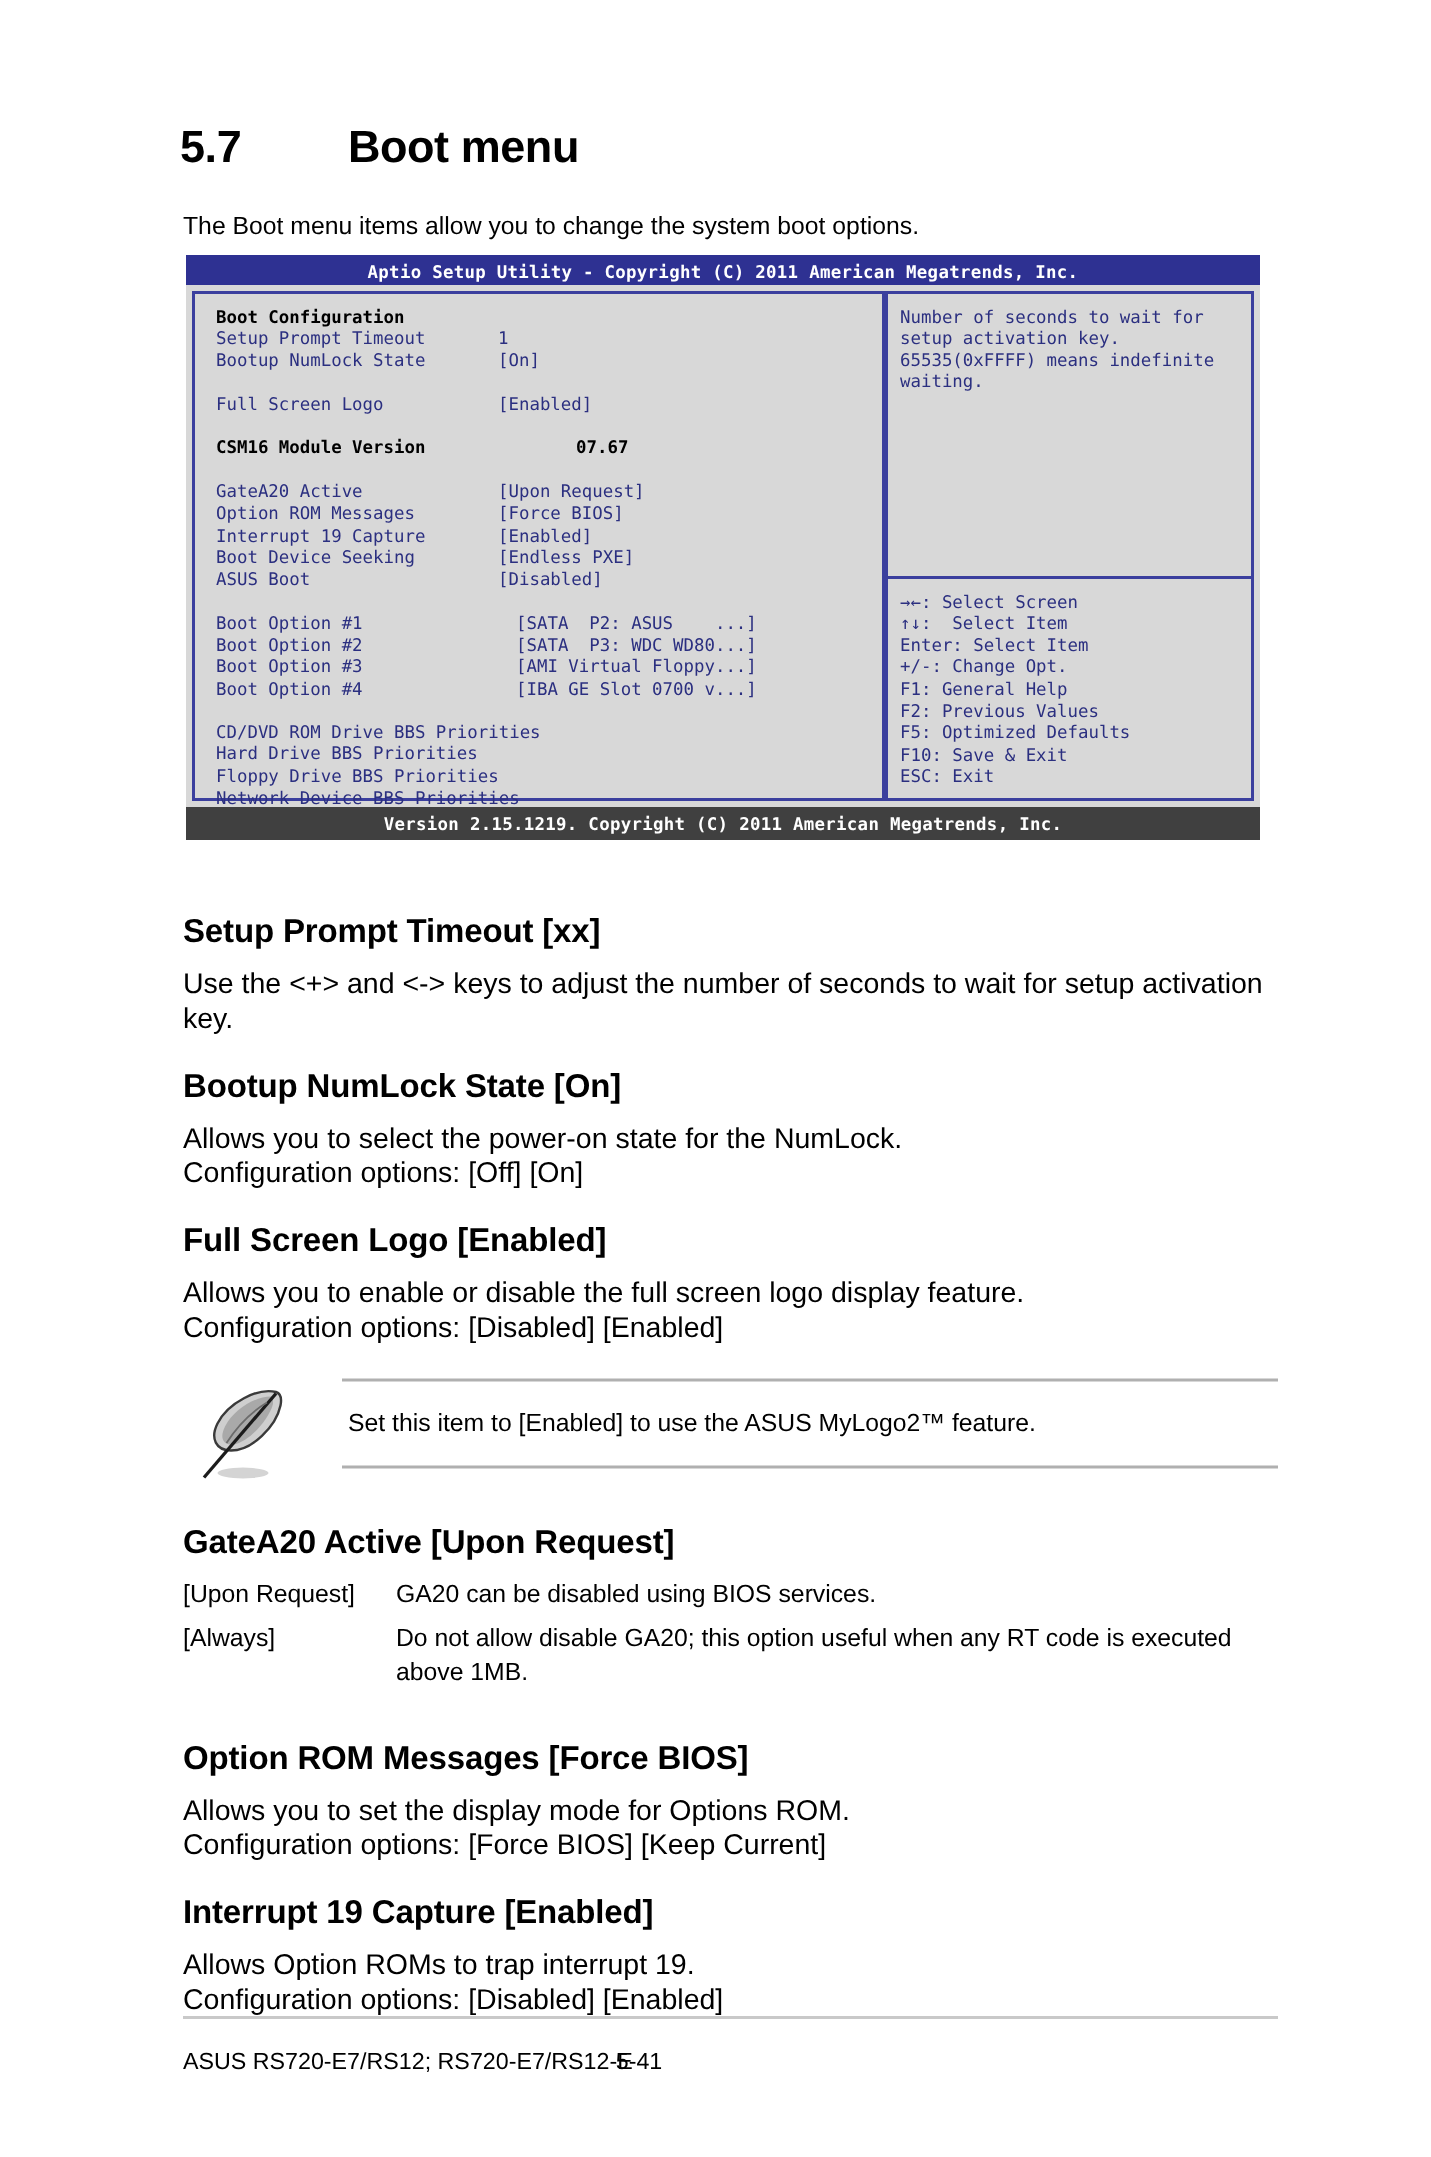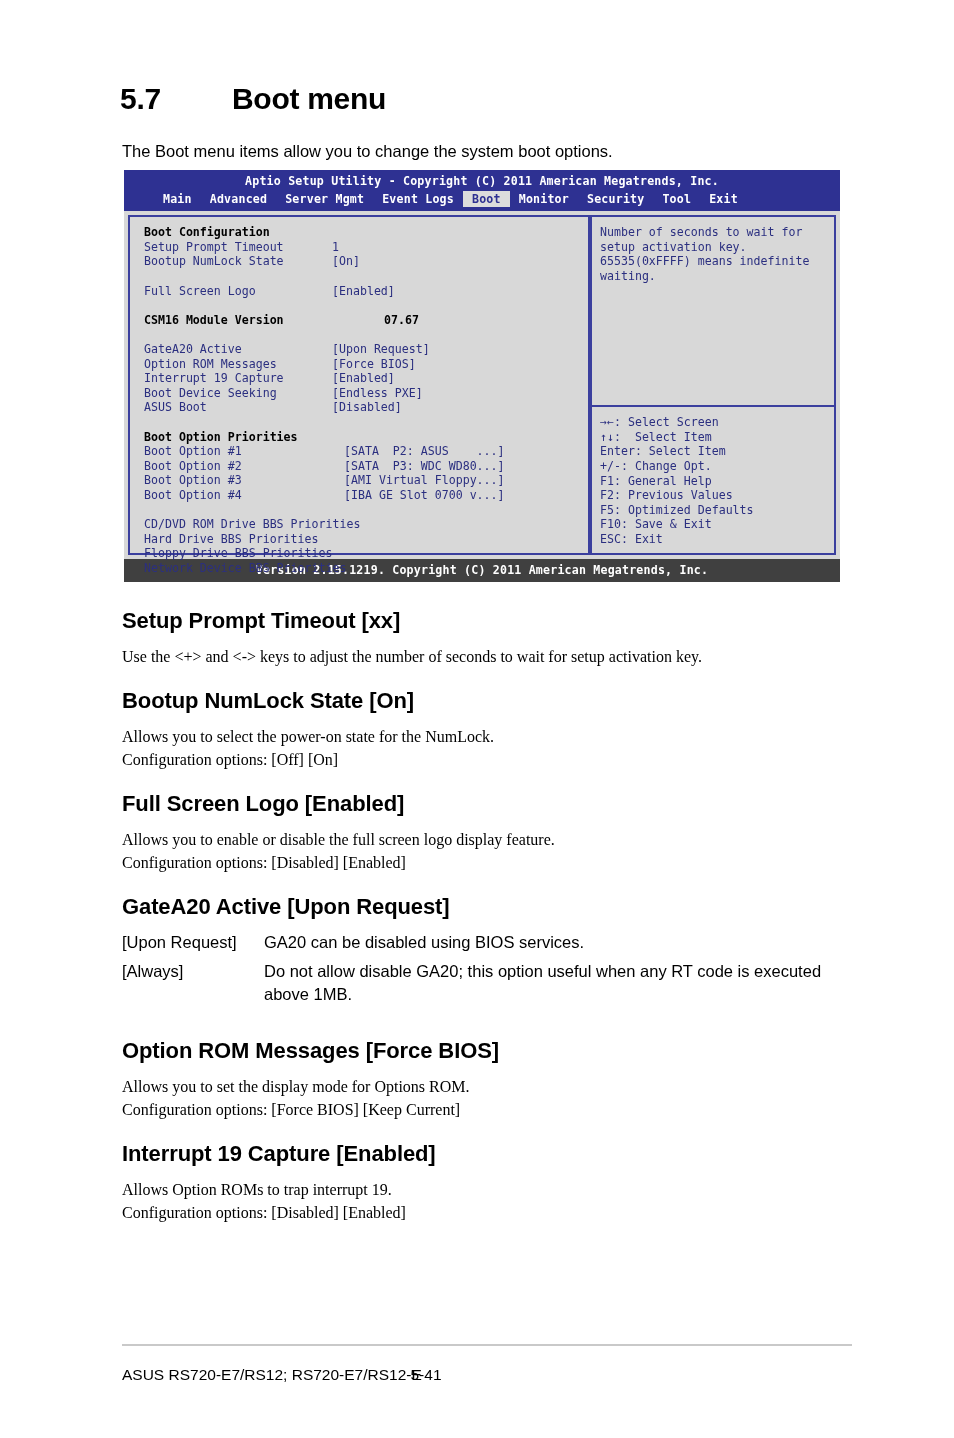--- a/index.html
+++ b/index.html
@@ -147,24 +147,23 @@
 
   
   .doc { position: absolute; left: 122px; top: 608px; width: 730px; }
   h3.item {
     font-size: 22px;
     font-weight: bold;
     margin: 0 0 11px 0;
     letter-spacing: -0.1px;
   }
   p.body {
-    font-size: 16px;
+    font-size: 19px;
     line-height: 23px;
     margin: 0 0 20px 0;
-    font-family: Liberation Serif, serif;
   }
 
   
   .note {
     position: relative;
     margin: 22px 0 24px 0;
     height: 72px;
   }
   .note-icon {
     position: absolute;
@@ -228,31 +227,20 @@
     <span class="sec-num">5.7</span>
     <span class="sec-title">Boot menu</span>
   </div>
 
   <div class="intro">The Boot menu items allow you to change the system boot options.</div>
 
   <div class="bios">
 
     <div class="bios-titlebar">Aptio Setup Utility - Copyright (C) 2011 American Megatrends, Inc.</div>
 
-    <div class="bios-menubar">
-      <span class="menu-item">Main</span>
-      <span class="menu-item">Advanced</span>
-      <span class="menu-item">Server Mgmt</span>
-      <span class="menu-item">Event Logs</span>
-      <span class="menu-item active">Boot</span>
-      <span class="menu-item">Monitor</span>
-      <span class="menu-item">Security</span>
-      <span class="menu-item">Tool</span>
-      <span class="menu-item">Exit</span>
-    </div>
 
     <div class="bios-body">
 
       <div class="bios-left">
 
         <div class="row group">
           <span>Boot Configuration</span>
         </div>
 
         <div class="row">
@@ -296,23 +284,20 @@
           <span class="lbl">Boot Device Seeking</span>
           <span class="val">[Endless PXE]</span>
         </div>
         <div class="row">
           <span class="lbl">ASUS Boot</span>
           <span class="val">[Disabled]</span>
         </div>
 
         <div class="spacer"></div>
 
-        <div class="row group">
-          <span>Boot Option Priorities</span>
-        </div>
 
         <div class="row">
           <span class="lbl" style="width:200px">Boot Option #1</span>
           <span class="val">[SATA  P2: ASUS    ...]</span>
         </div>
         <div class="row">
           <span class="lbl" style="width:200px">Boot Option #2</span>
           <span class="val">[SATA  P3: WDC WD80...]</span>
         </div>
         <div class="row">
@@ -368,20 +353,34 @@
       <span>Allows you to select the power-on state for the NumLock.</span><br>
       <span>Configuration options: [Off] [On]</span>
     </p>
 
     <h3 class="item">Full Screen Logo [Enabled]</h3>
     <p class="body">
       <span>Allows you to enable or disable the full screen logo display feature.</span><br>
       <span>Configuration options: [Disabled] [Enabled]</span>
     </p>
 
+    <div class="note">
+      <span class="note-icon">
+        <svg viewBox="0 0 64 66" width="64" height="66">
+          <ellipse cx="30" cy="59" rx="17" ry="3.6" fill="#d4d4d4"></ellipse>
+          <path d="M52 5 C 40 2, 20 12, 13 26 C 8 36, 12 44, 22 44 C 36 44, 52 28, 55 14 C 56 9, 55 6, 52 5 Z" fill="#cfcfcf" stroke="#3a3a3a" stroke-width="1.6"></path>
+          <path d="M50 8 C 40 7, 24 16, 18 28 C 14 36, 17 41, 24 40 C 34 38, 47 24, 50 13 Z" fill="#a9a9a9"></path>
+          <path d="M52 6 L 4 62" stroke="#1c1c1c" stroke-width="2.2" fill="none"></path>
+          <path d="M46 12 C 36 18, 26 28, 19 39" stroke="#6b6b6b" stroke-width="1.2" fill="none"></path>
+        </svg>
+      </span>
+      <div class="note-body">
+        <span class="note-text">Set this item to [Enabled] to use the ASUS MyLogo2™ feature.</span>
+      </div>
+    </div>
 
     <h3 class="item">GateA20 Active [Upon Request]</h3>
     <div class="def">
       <span class="term">[Upon Request]</span>
       <span class="desc">GA20 can be disabled using BIOS services.</span>
     </div>
     <div class="def" style="margin-bottom:32px">
       <span class="term">[Always]</span>
       <span class="desc">Do not allow disable GA20; this option useful when any RT code is executed above 1MB.</span>
     </div>

